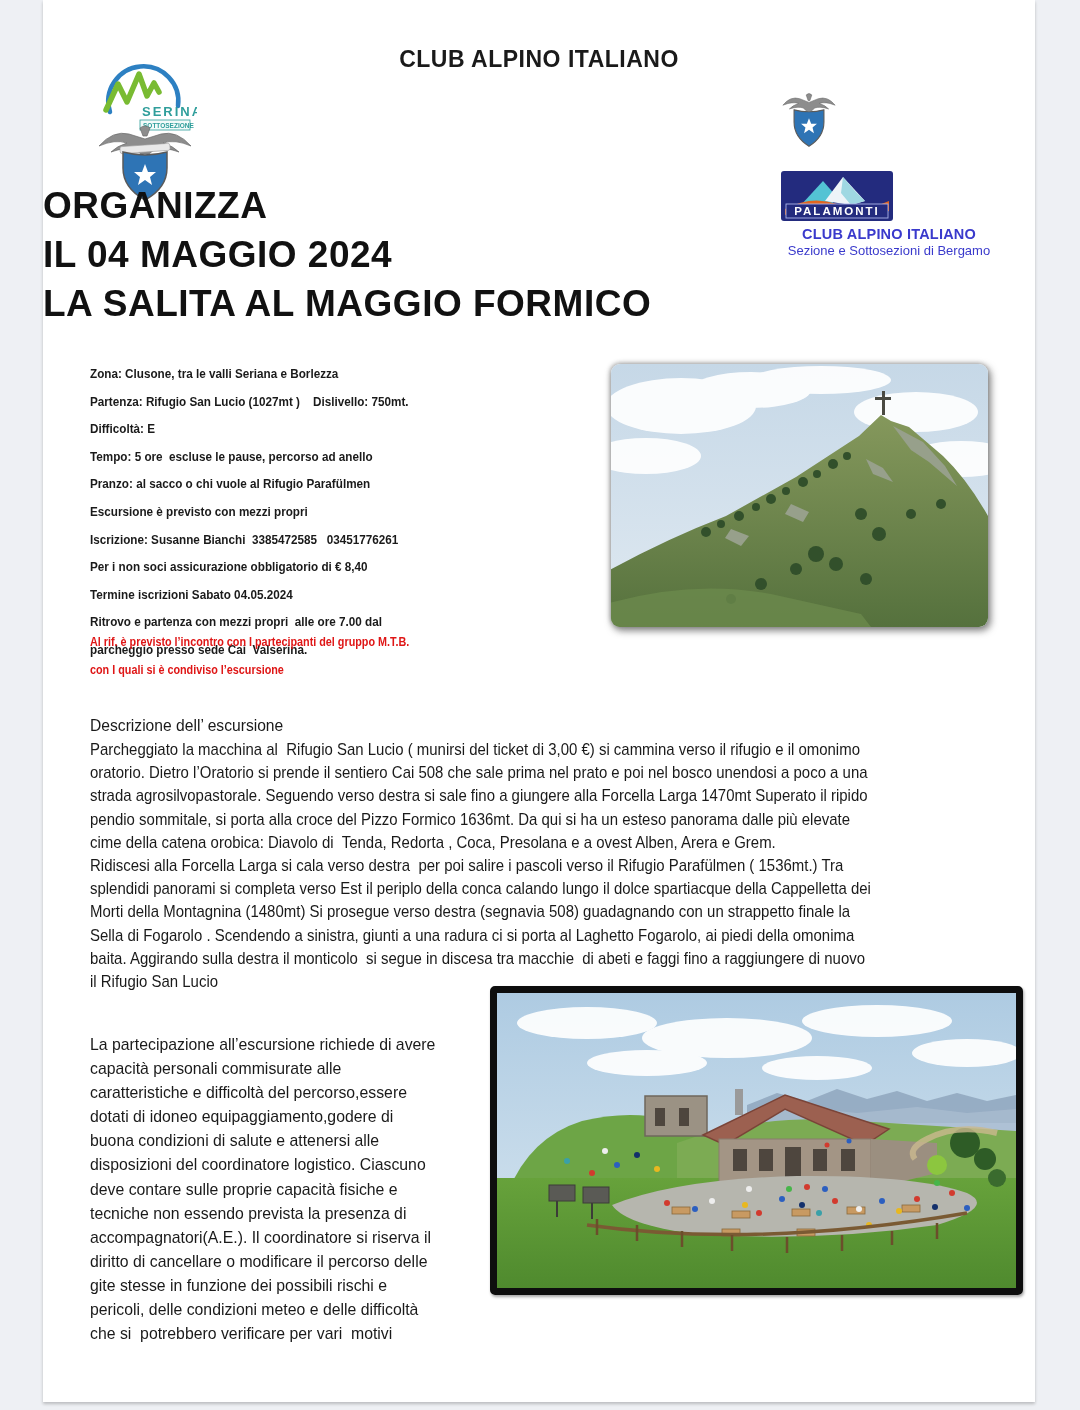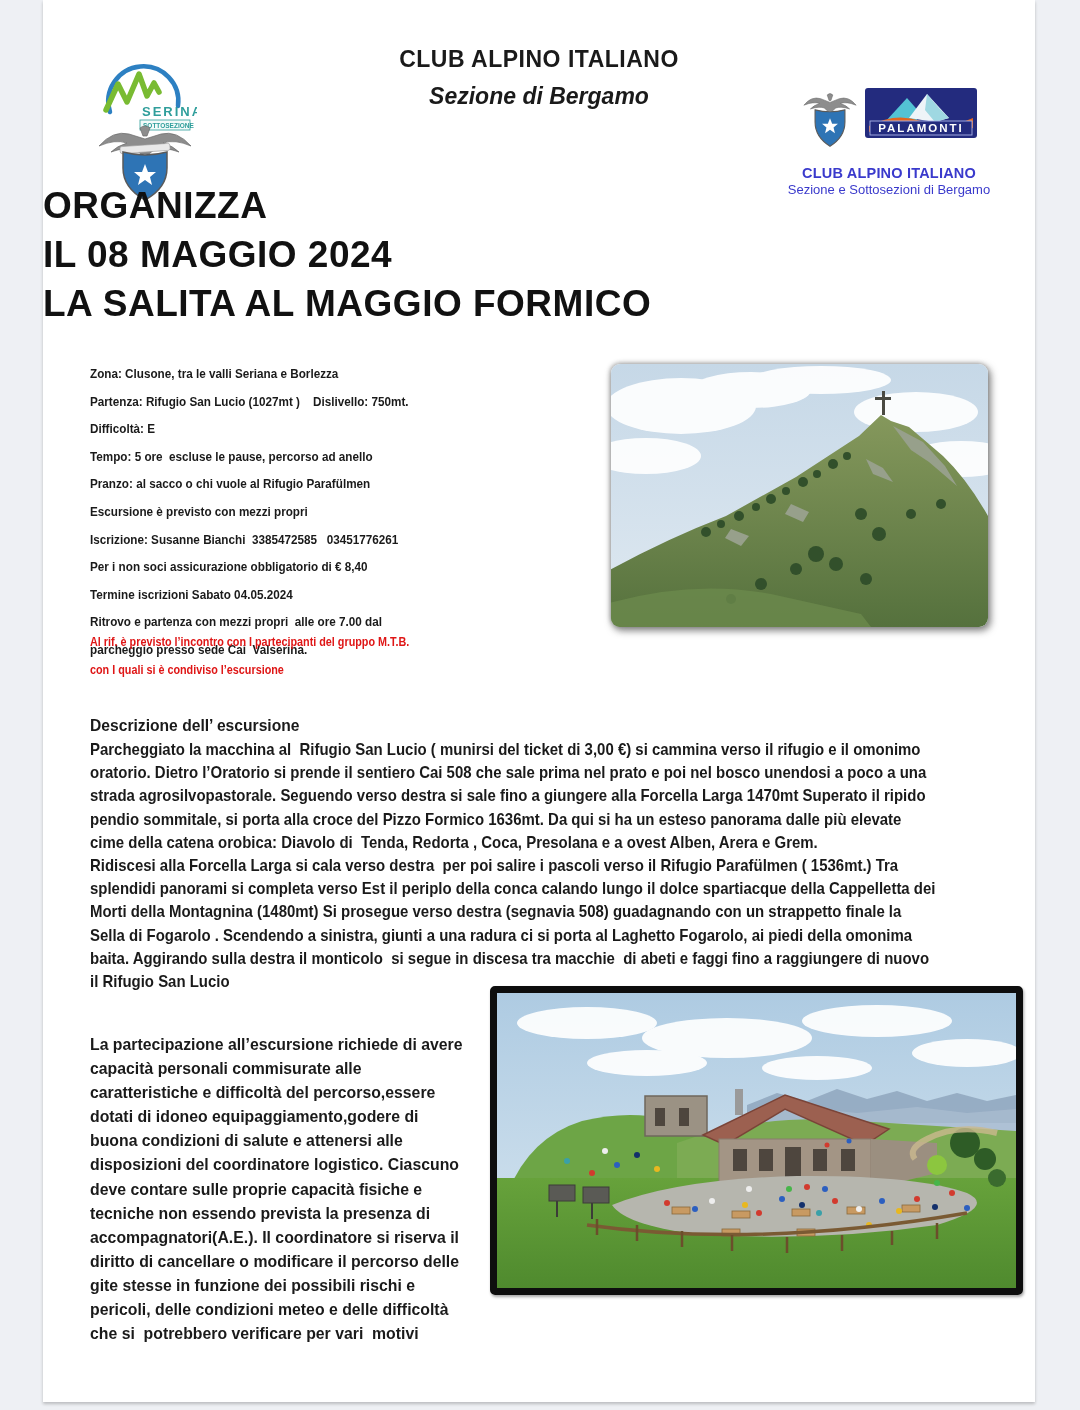--- a/index.html
+++ b/index.html
@@ -6,37 +6,37 @@
     background:#eef0f4;font-family:"Liberation Sans","DejaVu Sans",sans-serif;color:#1a1a1a;}
   .page{position:absolute;left:43px;top:0;width:992px;height:1402px;background:#ffffff;
     box-shadow:0 2px 3px rgba(0,0,0,.22);}
   
   .logo-left{position:absolute;left:50px;top:58px;width:104px;height:146px;}
   .header-center{position:absolute;left:0;top:46px;width:100%;text-align:center;}
   .h-org{font-size:23px;font-weight:700;letter-spacing:.5px;}
   .h-sez{font-size:23px;font-weight:700;font-style:italic;margin-top:10px;}
   .h-sub{font-size:17px;font-weight:700;font-style:italic;margin-top:14px;}
   .logo-right{position:absolute;left:738px;top:84px;width:216px;}
-  .lr-top{display:flex;align-items:flex-start;justify-content:center;gap:7px;}
+  .lr-top{display:flex;align-items:flex-start;justify-content:center;gap:7px;flex-direction:column;}
   .palamonti{width:112px;height:50px;margin-top:4px;border-radius:3px;overflow:hidden;}
   .lr-cap1{color:#3a3acc;font-weight:700;font-size:14.5px;text-align:center;margin-top:5px;letter-spacing:.2px;}
   .lr-cap2{color:#3a3acc;font-weight:400;font-size:13px;text-align:center;margin-top:1px;}
   
   .title{position:absolute;left:0;top:181px;width:100%;text-align:left;
     font-size:37px;line-height:49px;letter-spacing:.5px;color:#111;font-weight:bold;}
   
   .tline{white-space:pre;transform-origin:0 0;}
   .info{position:absolute;left:47px;top:360px;font-weight:700;font-size:13px;}
   .info .tline{line-height:27.6px;transform:scaleX(.9);}
   .notice{position:absolute;left:47px;top:629px;font-weight:700;font-size:12px;color:#df1616;}
   .notice .tline{line-height:27.5px;transform:scaleX(.9);}
-  .desc{position:absolute;left:47px;top:714px;font-weight:700;font-size:17px;}
+  .desc{position:absolute;left:47px;top:714px;font-weight:400;font-size:17px;}
   .desc-h{line-height:24px;transform:scaleX(.92);transform-origin:0 0;white-space:pre;}
   .desc .tline{line-height:23.2px;transform:scaleX(.88);}
-  .participation{position:absolute;left:47px;top:1033px;font-weight:700;font-size:17px;}
+  .participation{position:absolute;left:47px;top:1033px;font-weight:400;font-size:17px;}
   .participation .tline{line-height:24.1px;transform:scaleX(.93);}
   
   .photo-mountain{position:absolute;left:568px;top:364px;width:377px;height:263px;
     border-radius:9px;overflow:hidden;
     box-shadow:2px 3px 7px 1px rgba(40,40,40,.55),-1px -1px 4px rgba(40,40,40,.3);}
   .photo-refuge{position:absolute;left:447px;top:986px;width:519px;height:295px;
     border:7px solid #0e0e0e;border-radius:5px;overflow:hidden;box-shadow:1px 2px 3px rgba(0,0,0,.35);}
   svg{display:block;}
 </style>
 </head>
@@ -56,21 +56,20 @@
         <path d="M47,70 Q52,66 57,70 L54,78 L50,78 Z"></path>
       </g>
       <rect x="27" y="87" width="50" height="7" rx="2" fill="#e9e9e9" stroke="#9a9a9a" stroke-width="0.6" transform="rotate(-4 52 90)"></rect>
       <path d="M30,94 Q52,100 74,94 L74,110 Q74,130 52,142 Q30,130 30,110 Z" fill="#2e74b5" stroke="#5a5a5a" stroke-width="1.5"></path>
       <polygon points="52,106 55,114 63,114 57,119 59,127 52,122 45,127 47,119 41,114 49,114" fill="#ffffff"></polygon>
     </svg>
   </div>
 
   <div class="header-center">
     <div class="h-org">CLUB ALPINO ITALIANO</div>
-    <div class="h-sez">Sezione di Bergamo</div>
   </div>
 
   <div class="logo-right">
     <div class="lr-top">
       <svg width="56" height="76" viewBox="0 0 60 80">
         <g fill="#8d8d8d" stroke="#6a6a6a" stroke-width="0.6">
           <path d="M2,22 Q10,12 20,15 L30,19 L40,15 Q50,12 58,22 Q48,18 41,20 Q47,22 51,26 Q42,23 36,25 L33,28 L27,28 L24,25 Q18,23 9,26 Q13,22 19,20 Q12,18 2,22 Z"></path>
           <path d="M27,11 Q30,8 33,11 L31,17 L29,17 Z"></path>
         </g>
         <path d="M14,27 Q30,31 46,27 L46,40 Q46,56 30,66 Q14,56 14,40 Z" fill="#2e74b5" stroke="#5a5a5a" stroke-width="1.2"></path>
@@ -87,21 +86,21 @@
           <text x="56" y="44" font-size="11.5" font-weight="bold" fill="#ffffff" text-anchor="middle" letter-spacing="2">PALAMONTI</text>
         </svg>
       </div>
     </div>
     <div class="lr-cap1">CLUB ALPINO ITALIANO</div>
     <div class="lr-cap2">Sezione e Sottosezioni di Bergamo</div>
   </div>
 
   <div class="title">
     <div>ORGANIZZA</div>
-    <div>IL 08 MAGGIO 2024</div>
+    <div>IL 04 MAGGIO 2024</div>
     <div>LA SALITA AL MAGGIO FORMICO</div>
   </div>
 
   <div class="info">
       <div class="tline">Zona: Clusone, tra le valli Seriana e Borlezza</div>
       <div class="tline">Partenza: Rifugio San Lucio (1027mt )    Dislivello: 750mt.</div>
       <div class="tline">Difficoltà: E</div>
       <div class="tline">Tempo: 5 ore  escluse le pause, percorso ad anello</div>
       <div class="tline">Pranzo: al sacco o chi vuole al Rifugio Parafülmen</div>
       <div class="tline">Escursione è previsto con mezzi propri</div>

